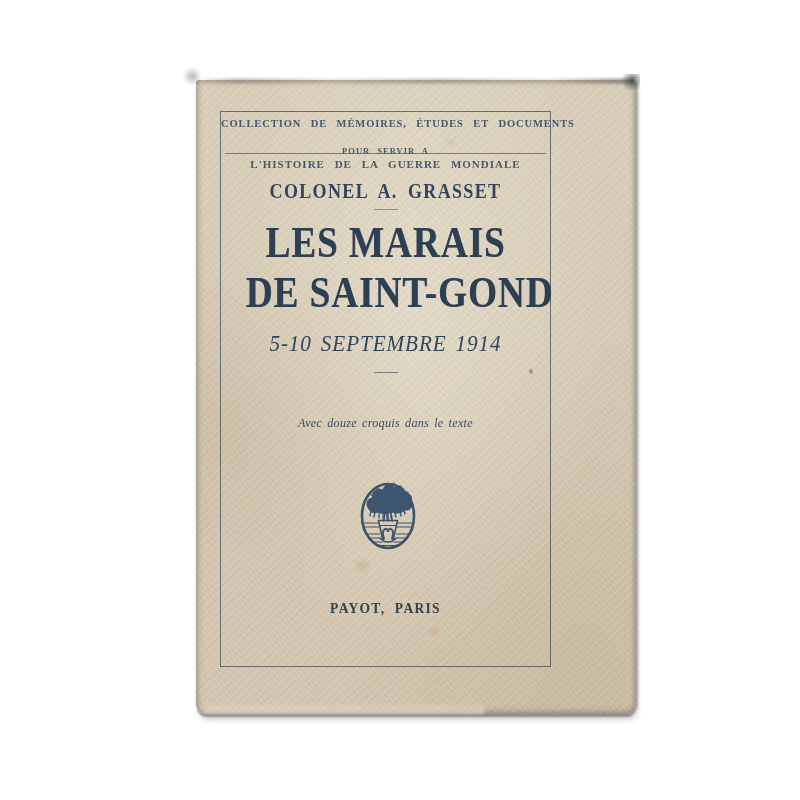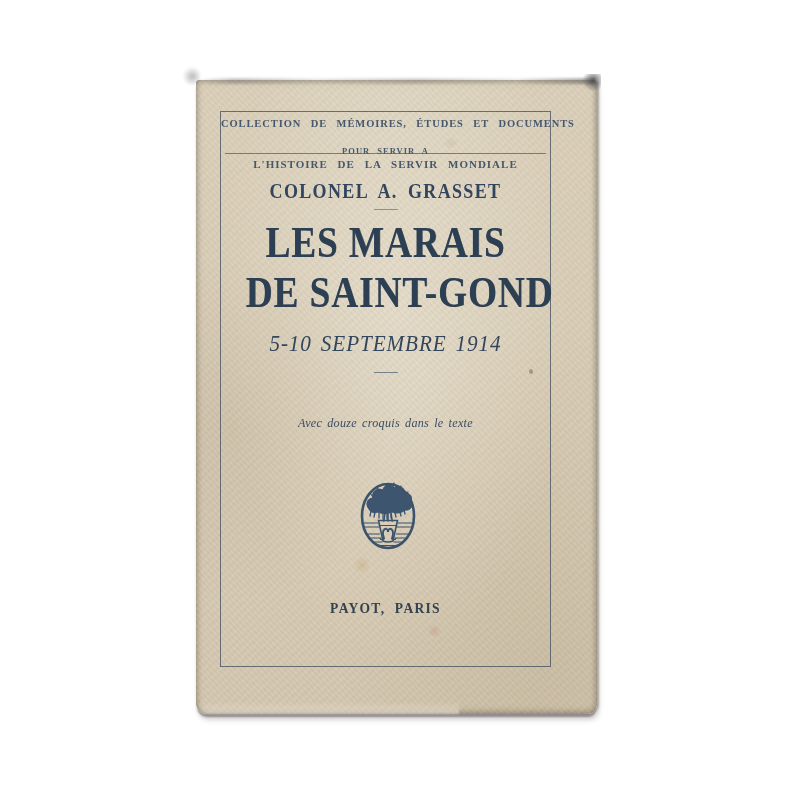--- a/index.html
+++ b/index.html
@@ -3,21 +3,21 @@
 <meta charset="utf-8">
 <style>
   * { margin:0; padding:0; box-sizing:border-box; }
   html,body { width:800px; height:800px; background:#ffffff; overflow:hidden; }
   body { font-family:"Liberation Serif","DejaVu Serif",serif; }
 
   .stage { position:relative; width:800px; height:800px; background:#ffffff; }
 
   
   .book {
-    position:absolute; left:196px; top:80px; width:401px; height:634px;
+    position:absolute; left:196px; top:80px; width:440px; height:634px;
     background:
       radial-gradient(ellipse at 50% 35%, rgba(255,253,244,0.30), rgba(0,0,0,0) 62%),
       radial-gradient(ellipse at 88% 92%, rgba(150,130,95,0.14), rgba(0,0,0,0) 42%),
       radial-gradient(ellipse at 8% 55%, rgba(140,120,90,0.12), rgba(0,0,0,0) 35%),
       linear-gradient(175deg, #dbd0ba 0%, #d8ccb5 55%, #d3c6ae 100%);
     border-radius:3px 4px 9px 11px;
     box-shadow:
       3px 0 2px -1px rgba(142,138,130,0.65),
       0 4px 2px -1px rgba(98,92,96,0.60),
       2px 6px 5px rgba(150,146,140,0.40),
@@ -112,21 +112,21 @@
     <div class="stain stain-yellow"></div>
     <div class="stain stain-pink"></div>
     <div class="stain stain-speck"></div>
     <div class="stain stain-top"></div>
 
     <div class="frame">
 
       <div class="centered collection">
         <div class="l1">COLLECTION DE MÉMOIRES, ÉTUDES ET DOCUMENTS</div>
         <div class="l2">POUR SERVIR A</div>
-        <div class="l3">L'HISTOIRE DE LA SERVIR MONDIALE</div>
+        <div class="l3">L'HISTOIRE DE LA GUERRE MONDIALE</div>
       </div>
 
       <div class="rule rule-header"></div>
 
       <div class="centered author">COLONEL A. GRASSET</div>
       <div class="rule rule-mini rule-author"></div>
 
       <div class="centered title">
         <div>LES MARAIS</div>
         <div>DE SAINT-GOND</div>

